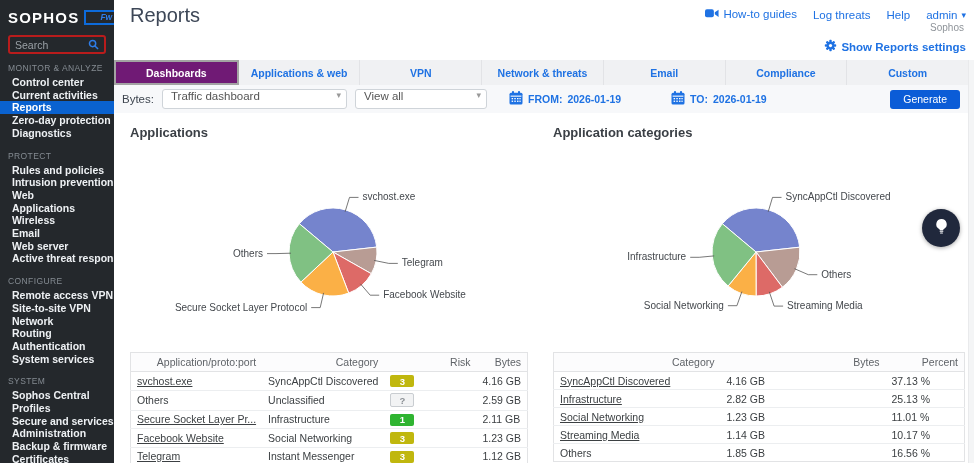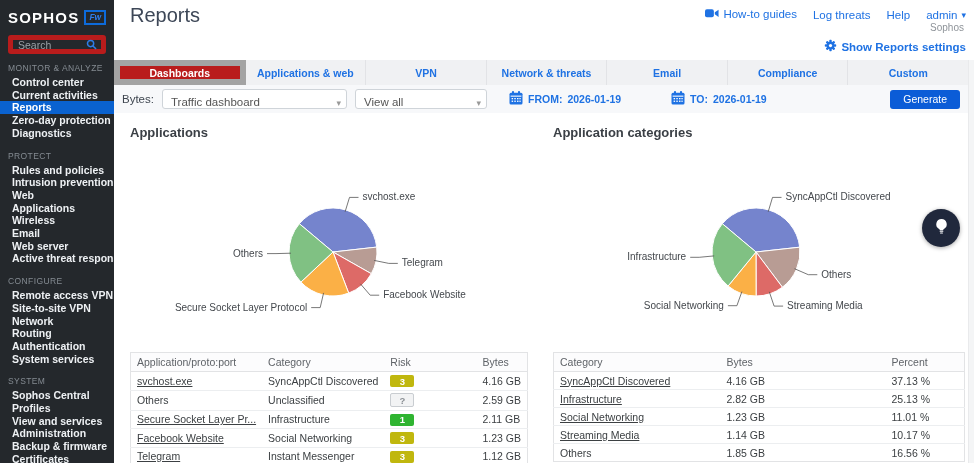--- a/index.html
+++ b/index.html
@@ -4,63 +4,63 @@
 <style>
   *{margin:0;padding:0;box-sizing:border-box}
   html,body{width:974px;height:463px;overflow:hidden}
   body{font-family:"Liberation Sans",sans-serif;background:#fff}
   .app{position:relative;width:974px;height:463px;display:flex}
 
   
   .sidebar{width:114px;background:#24282c;color:#eef1f4;flex-shrink:0;height:100%;overflow:hidden}
   .logo-row{display:flex;align-items:center;gap:5px;padding:9px 8px 7px}
   .logo-text{font-size:15px;font-weight:bold;letter-spacing:1.2px;color:#fff}
-  .logo-badge{border:2px solid #0d6bdb;border-radius:0;color:#2e7de9;font-size:8.5px;font-weight:bold;font-style:italic;padding:0 3px;line-height:11px}
-  .search-box{margin:2px 8px 9px;display:flex;align-items:center;border:5px solid #b91c1c;border-radius:3px;height:19px;padding:0 5px}
+  .logo-badge{border:2px solid #0d6bdb;border-radius:0;color:#2e7de9;font-size:8.5px;font-weight:bold;font-style:italic;padding:0 14px;line-height:11px}
+  .search-box{margin:2px 8px 9px;display:flex;align-items:center;border:2px solid #b91c1c;border-radius:3px;height:19px;padding:0 5px}
   .search-input{flex:1;background:transparent;border:none;outline:none;color:#c7ccd1;font-size:10.5px;width:68px}
   ::placeholder{color:#9aa0a6}
   .nav-section{margin-bottom:11px}
   .nav-header{color:#848b92;font-size:8.5px;letter-spacing:.4px;padding:0 8px;margin-bottom:3px;white-space:nowrap}
   .nav-item{font-size:10.5px;font-weight:bold;color:#eef1f4;padding-left:12px;line-height:12.7px;cursor:pointer;white-space:nowrap}
   .nav-item.active{background:#0a62d0;color:#fff}
 
   
   .main{flex:1;position:relative;height:100%;background:#fff}
   .topbar{height:60px;position:relative}
   .page-title{position:absolute;left:16px;top:4px;font-size:20px;color:#3d4757;font-weight:500}
   .top-links{position:absolute;right:8px;top:7px;display:flex;gap:16px;align-items:flex-end;font-size:11.5px;color:#1f72e3}
   .top-link{display:flex;align-items:center;gap:4px;cursor:pointer;white-space:nowrap}
   .org{position:absolute;right:10px;top:22px;font-size:10px;color:#8e9399}
   .settings-link{position:absolute;right:8px;top:39px;display:flex;gap:4px;align-items:center;font-size:11.5px;font-weight:bold;color:#1f72e3;cursor:pointer}
 
   .tabbar{display:flex;height:25px;background:#f0f1f3;margin-right:6px}
   .tab{flex:1;display:flex;align-items:center;justify-content:center;font-size:10.5px;font-weight:bold;color:#1f72e3;border-right:1px solid #e2e3e6;cursor:pointer;white-space:nowrap}
   .tab:last-child{border-right:none}
-  .tab.active{background:#b91c1c;color:#fff;border:6px solid #a3a3a3}
+  .tab.active{background:#701a75;color:#fff;border:2px solid #a3a3a3}
 
   .filterbar{height:28px;background:#f7f8fa;display:flex;align-items:center;padding:0 8px;gap:8px;margin-right:6px}
   .filter-label{font-size:11.5px;color:#3f4650}
-  .select{position:relative;background:#fff;border:1px solid #cfd4d9;border-radius:3px;height:20px;display:flex;align-items:flex-end;padding:0 18px 0 8px;font-size:11.5px;color:#555;cursor:pointer}
+  .select{position:relative;background:#fff;border:1px solid #cfd4d9;border-radius:3px;height:20px;display:flex;align-items:flex-start;padding:0 18px 0 8px;font-size:11.5px;color:#555;cursor:pointer}
   .select .caret{position:absolute;right:5px;color:#999;font-size:9px}
   .sel-dash{width:185px}.sel-view{width:132px}
   .date-group{display:flex;align-items:center;gap:5px;font-size:10.5px;font-weight:bold;color:#1f72e3;cursor:pointer}
   .dg-from{margin-left:14px}.dg-to{margin-left:42px}
   .generate-btn{margin-left:auto;background:#0b5cd7;color:#fff;font-size:10.5px;font-weight:normal;border:none;border-radius:3px;height:19px;padding:0 13px;cursor:pointer}
 
   .content{display:flex;padding:10px 9px 0 16px}
   .col{position:relative}
   .col-left{width:423px}
   .col-right{flex:1}
   .chart-title{font-size:13px;font-weight:bold;color:#3a3f45;margin-top:2px}
   .pie-svg{display:block;width:412px;height:212px}
   .pie-label{font-size:10px;fill:#44484d}
 
   table{border-collapse:collapse;font-size:10.5px;color:#3c4043;background:#fff;border:1px solid #e2e3e5}
   .t-app{width:398px}.t-cat{width:412px}
-  th{font-weight:normal;color:#5f6368;text-align:left;padding:3px 6px;border-bottom:1px solid #e2e3e5;background:#fcfcfd;white-space:nowrap}
+  th{font-weight:normal;color:#5f6368;text-align:right;padding:3px 6px;border-bottom:1px solid #e2e3e5;background:#fcfcfd;white-space:nowrap}
   td{padding:2.5px 6px;border-top:1px solid #eceef0;white-space:nowrap}
   .t-app th:nth-child(1),.t-app td:nth-child(1){width:122px}
   .t-app th:nth-child(2),.t-app td:nth-child(2){width:96px}
   .t-app th:nth-child(3),.t-app td:nth-child(3){width:94px}
   .t-cat th:nth-child(1),.t-cat td:nth-child(1){width:167px}
   .t-cat th:nth-child(2),.t-cat td:nth-child(2){width:165px}
   .cell-link{text-decoration:underline;cursor:pointer}
   .badge{display:inline-block;min-width:24px;text-align:center;font-size:9.5px;font-weight:bold;border-radius:2px;padding:0.5px 0;color:#fff;line-height:11px}
   .b-yellow{background:#c0b70e}
   .b-green{background:#2fb431}
@@ -114,21 +114,21 @@
           <div class="nav-item">Site-to-site VPN</div>
           <div class="nav-item">Network</div>
           <div class="nav-item">Routing</div>
           <div class="nav-item">Authentication</div>
           <div class="nav-item">System services</div>
         </div>
         <div class="nav-section">
           <div class="nav-header">SYSTEM</div>
           <div class="nav-item">Sophos Central</div>
           <div class="nav-item">Profiles</div>
-          <div class="nav-item">View and services</div>
+          <div class="nav-item">Secure and services</div>
           <div class="nav-item">Administration</div>
           <div class="nav-item">Backup &amp; firmware</div>
           <div class="nav-item">Certificates</div>
         </div>
       </div>
   </div>
 
   <div class="main">
 
     <div class="topbar">

